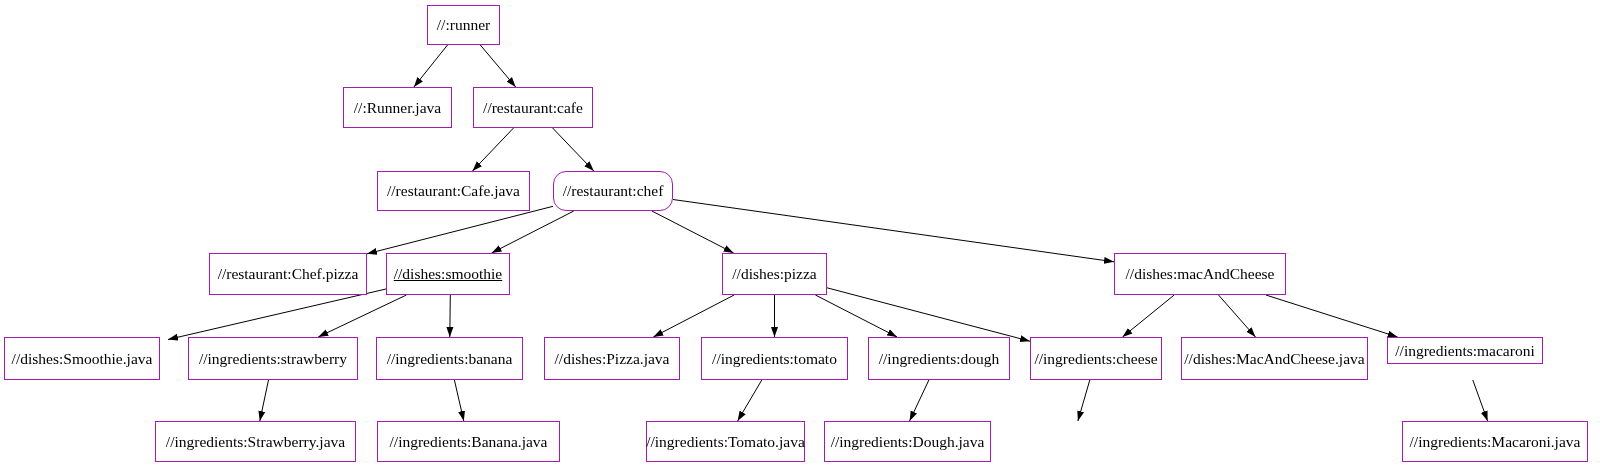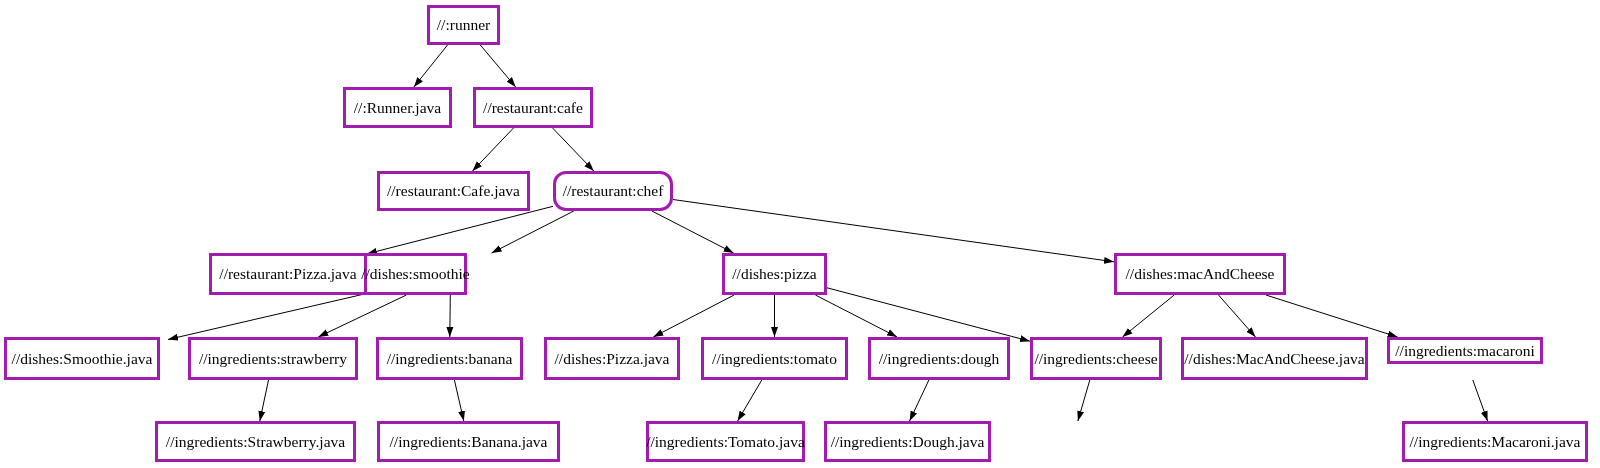--- a/index.html
+++ b/index.html
@@ -14,38 +14,38 @@
     overflow: hidden;
   }
   #edges {
     position: absolute; left: 0; top: 0;
     width: 1600px; height: 468px;
     pointer-events: none;
   }
   .node {
     position: absolute;
     box-sizing: border-box;
-    border: 3px solid #a21caf;
+    border: 1px solid #a21caf;
     background: #ffffff;
     color: #000000;
     display: flex;
     align-items: center;
     justify-content: center;
     font-size: 15.5px;
     white-space: nowrap;
     z-index: 2;
   }
   
   #n-runner            { left: 427px;  top: 5px;   width: 73px;  height: 40px; }
   #n-runner-java       { left: 343px;  top: 87px;  width: 109px; height: 41px; }
   #n-cafe              { left: 473px;  top: 87px;  width: 120px; height: 41px; }
   #n-cafe-java         { left: 377px;  top: 171px; width: 153px; height: 40px; }
   #n-chef              { left: 553px;  top: 171px; width: 120px; height: 40px; border-radius: 13px; }
   #n-chef-java         { left: 209px;  top: 253px; width: 158px; height: 42px; }
-  #n-smoothie          { left: 364px;  top: 253px; width: 103px; height: 42px; }
+  #n-smoothie          { left: 386px;  top: 253px; width: 124px; height: 42px; text-decoration: underline; }
   #n-pizza             { left: 722px;  top: 253px; width: 105px; height: 42px; }
   #n-macandcheese      { left: 1114px; top: 253px; width: 172px; height: 42px; }
   #n-smoothie-java     { left: 4px;    top: 337px; width: 156px; height: 43px; }
   #n-strawberry        { left: 188px;  top: 337px; width: 170px; height: 43px; }
   #n-banana            { left: 376px;  top: 337px; width: 147px; height: 43px; }
   #n-pizza-java        { left: 544px;  top: 337px; width: 136px; height: 43px; }
   #n-tomato            { left: 701px;  top: 337px; width: 147px; height: 43px; }
   #n-dough             { left: 868px;  top: 337px; width: 142px; height: 43px; }
   #n-cheese            { left: 1030px; top: 337px; width: 132px; height: 43px; }
   #n-macandcheese-java { left: 1181px; top: 337px; width: 187px; height: 43px; }
@@ -91,21 +91,21 @@
       <line x1="928.9" y1="380.0" x2="909.6" y2="421.0" stroke="#000000" stroke-width="1" marker-end="url(#arrowhead)"></line>
       <line x1="1089.8" y1="380.0" x2="1077.9" y2="421.0" stroke="#000000" stroke-width="1" marker-end="url(#arrowhead)"></line>
       <line x1="1472.8" y1="380.0" x2="1487.6" y2="421.0" stroke="#000000" stroke-width="1" marker-end="url(#arrowhead)"></line>
     </svg>
 
   <div class="node" id="n-runner">//:runner</div>
   <div class="node" id="n-runner-java">//:Runner.java</div>
   <div class="node" id="n-cafe">//restaurant:cafe</div>
   <div class="node" id="n-cafe-java">//restaurant:Cafe.java</div>
   <div class="node" id="n-chef">//restaurant:chef</div>
-  <div class="node" id="n-chef-java">//restaurant:Pizza.java</div>
+  <div class="node" id="n-chef-java">//restaurant:Chef.pizza</div>
   <div class="node" id="n-smoothie">//dishes:smoothie</div>
   <div class="node" id="n-pizza">//dishes:pizza</div>
   <div class="node" id="n-macandcheese">//dishes:macAndCheese</div>
   <div class="node" id="n-smoothie-java">//dishes:Smoothie.java</div>
   <div class="node" id="n-strawberry">//ingredients:strawberry</div>
   <div class="node" id="n-banana">//ingredients:banana</div>
   <div class="node" id="n-pizza-java">//dishes:Pizza.java</div>
   <div class="node" id="n-tomato">//ingredients:tomato</div>
   <div class="node" id="n-dough">//ingredients:dough</div>
   <div class="node" id="n-cheese">//ingredients:cheese</div>

